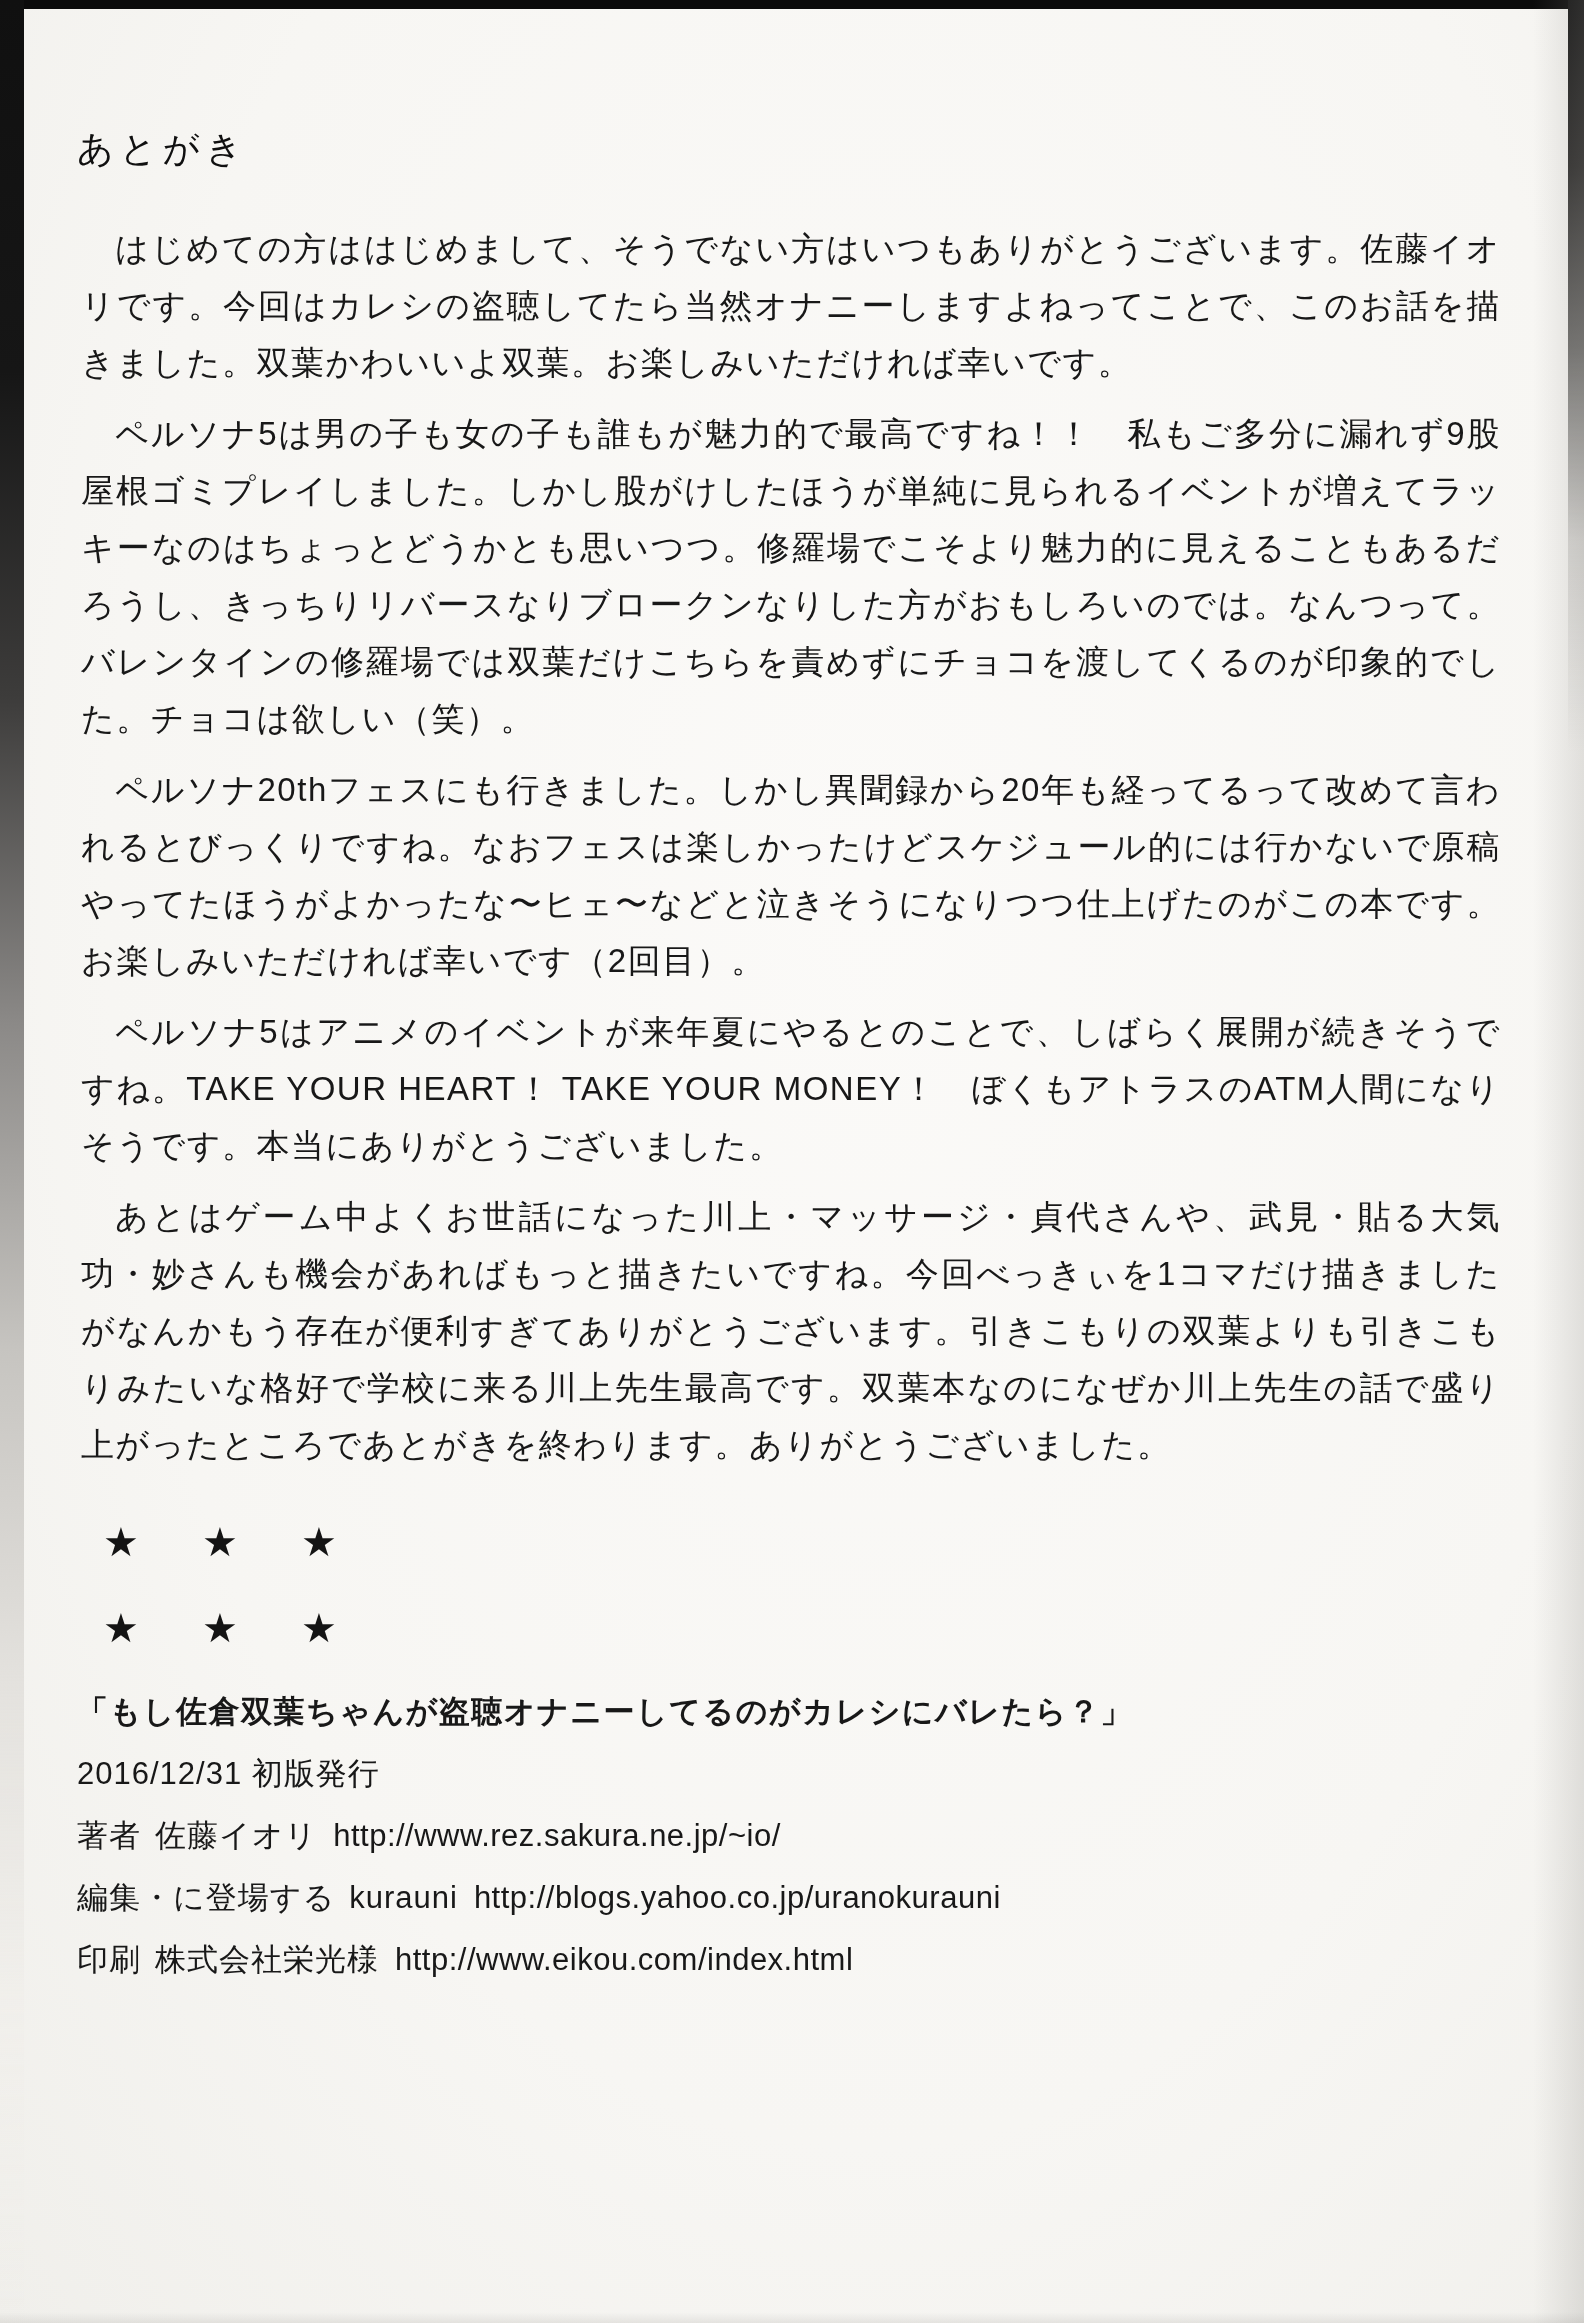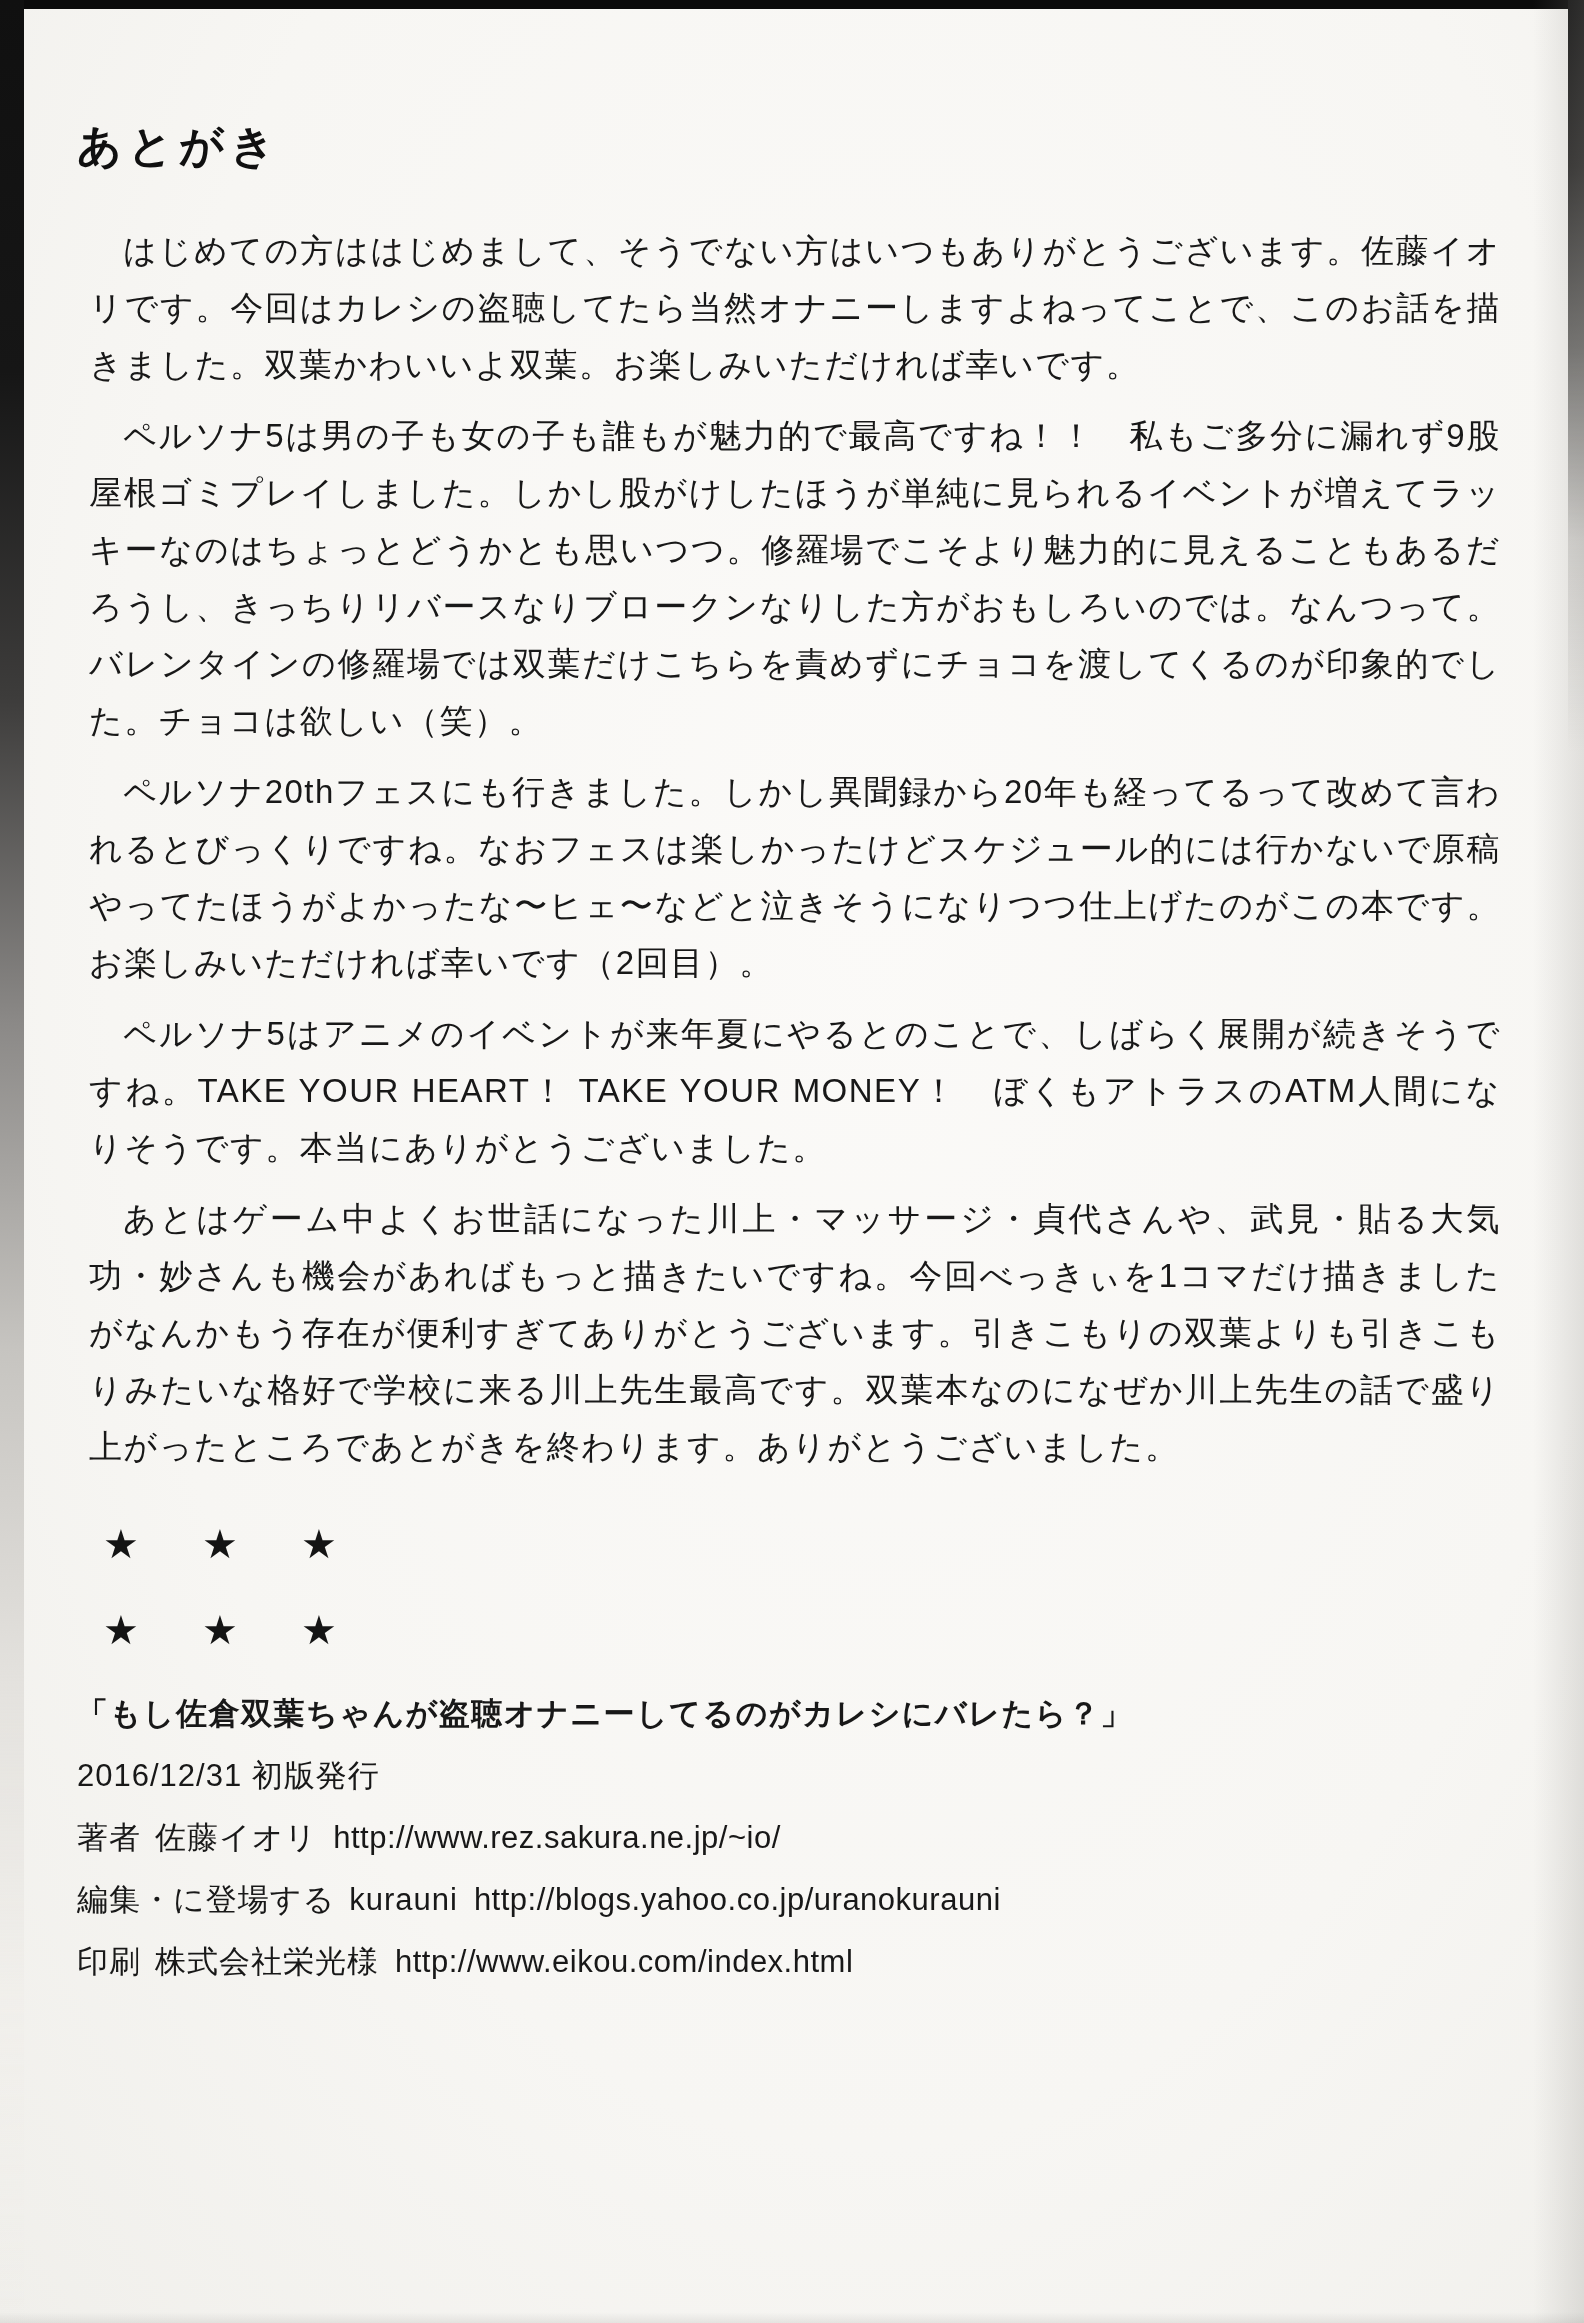--- a/index.html
+++ b/index.html
@@ -40,28 +40,28 @@
     background: linear-gradient(to top, rgba(130,128,124,0.16) 0%, rgba(130,128,124,0) 100%);
   }
 
   .page-inner {
     position: absolute;
     left: 77px;
     right: 83px;
     top: 117px;
   }
   h1.afterword-title {
-    margin: 0 0 46px 0;
-    font-size: 44px;
-    font-weight: 700;
+    margin: 8px 0 46px 0;
+    font-size: 36px;
+    font-weight: 400;
     letter-spacing: 6px;
     color: #101010;
   }
   p.body-par {
-    margin: 0 0 14px 12px;
+    margin: 0 0 14px 4px;
     font-size: 33px;
     line-height: 57px;
     letter-spacing: 1.5px;
     text-align: justify;
     text-indent: 34px;
   }
   .stars {
     margin: 46px 0 40px 26px;
     font-size: 40px;
     letter-spacing: 26px;

